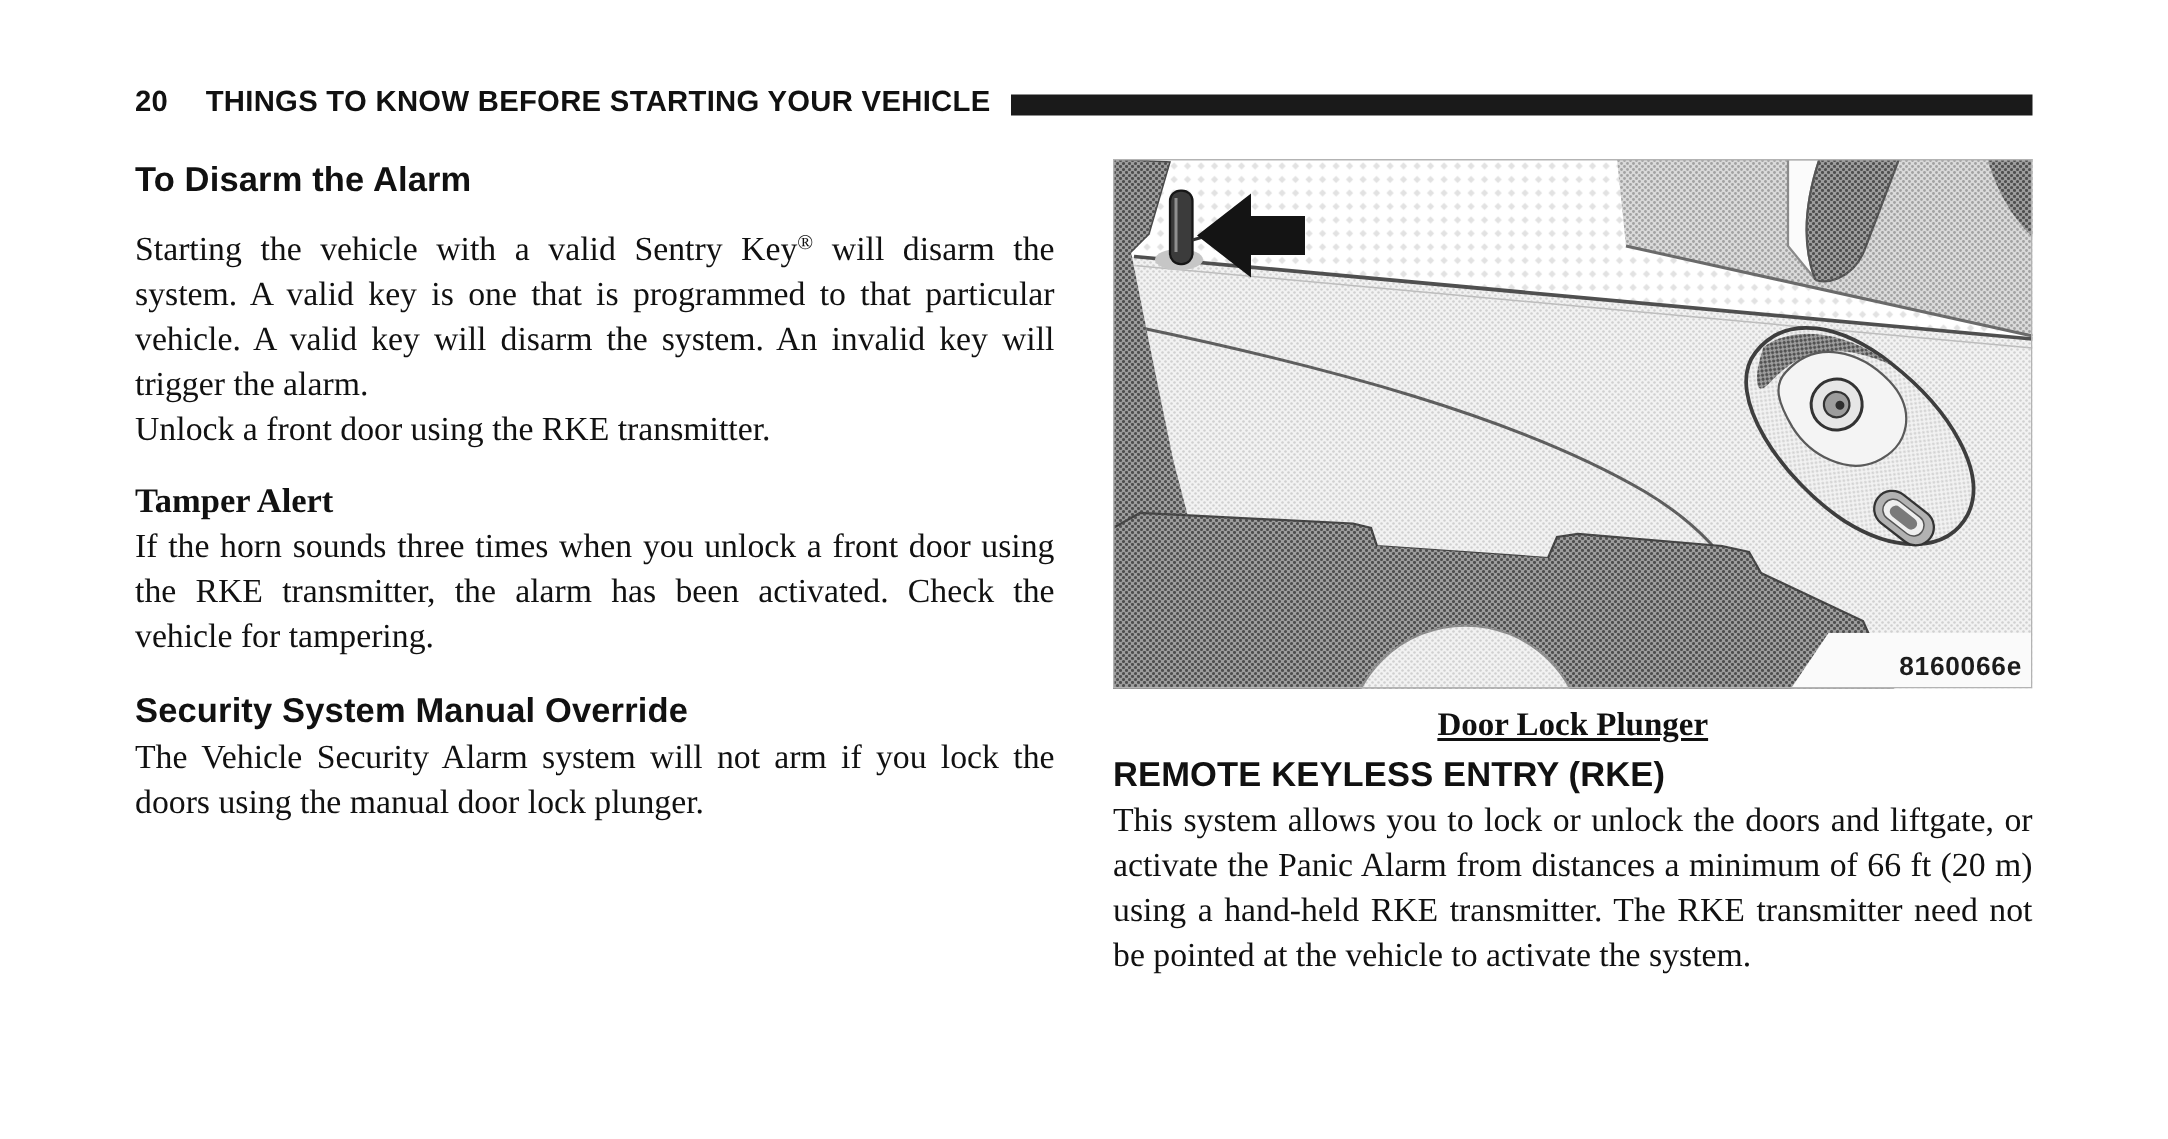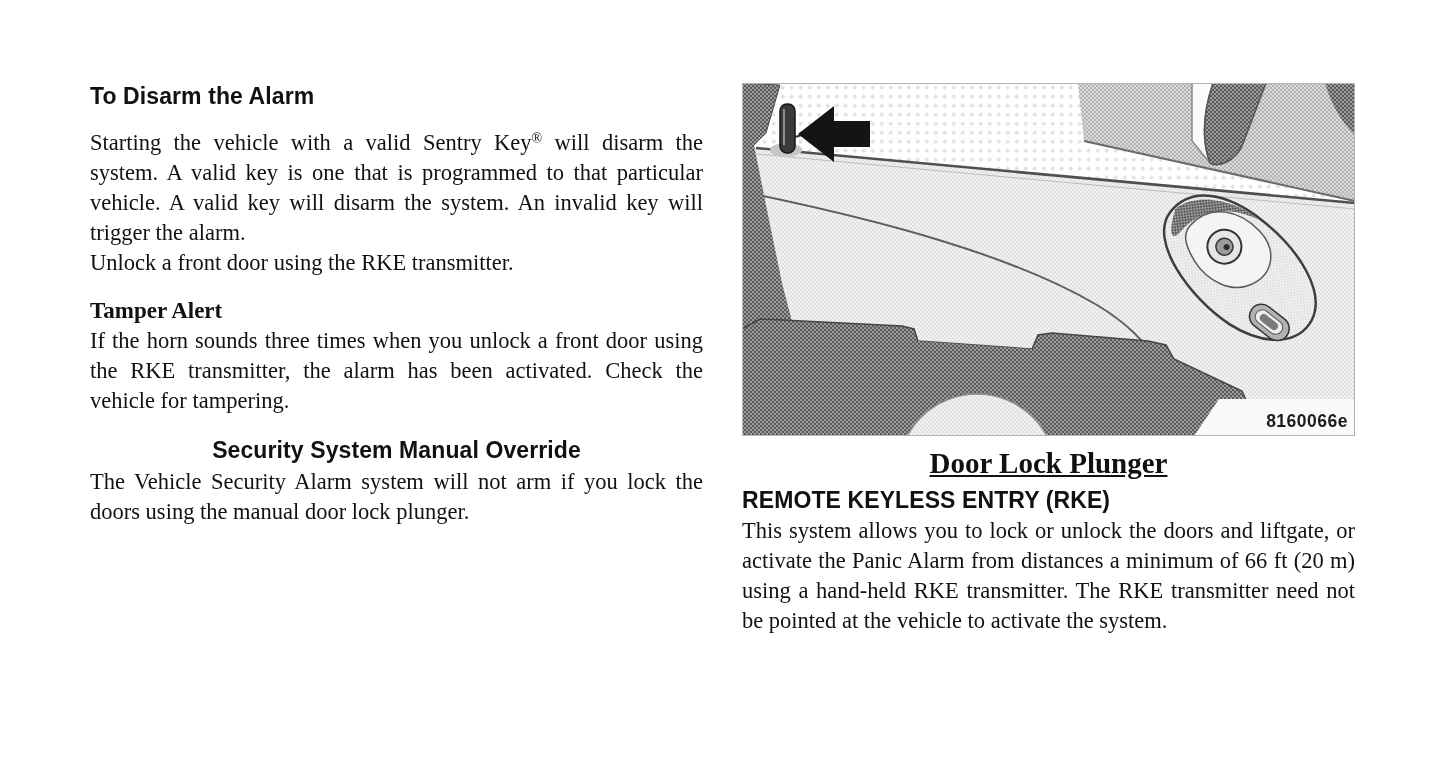--- a/index.html
+++ b/index.html
@@ -61,42 +61,47 @@
     margin: 0;
     text-align: justify;
   }
   p.body.no-just { text-align: left; }
   p.spaced { margin-top: 18px; }
   .reg-mark {
     font-size: 62%;
     vertical-align: 7px;
     line-height: 0;
   }
-  h2.override-head { margin-top: 21px; text-align: center; }
+  h2.override-head { margin-top: 21px; }
   
   .figure-frame {
     width: 613px;
     height: 353px;
     display: block;
   }
   .figure-caption {
     text-align: center;
     font-family: "Liberation Serif", serif;
     font-weight: bold;
-    font-size: 29px;
+    font-size: 22px;
     margin: 11px 0 0 0;
   }
   h2.rke-head { margin-top: 7px; margin-bottom: 2px; }
 </style>
 </head>
 <body>
 
 <div class="page">
   <div class="content">
 
+    <header class="running-head">
+      <span class="page-num">20</span>
+      <span class="head-title">THINGS TO KNOW BEFORE STARTING YOUR VEHICLE</span>
+      <span class="head-bar"></span>
+    </header>
 
     <main class="columns">
 
       <section class="col">
         <h2 class="sans-head">To Disarm the Alarm</h2>
         <p class="body spaced"><span>Starting the vehicle with a valid Sentry Key</span><span class="reg-mark">®</span><span> will disarm the system. A valid key is one that is programmed to that particular vehicle. A valid key will disarm the system. An invalid key will trigger the alarm.</span></p>
         <p class="body no-just">Unlock a front door using the RKE transmitter.</p>
 
         <h3 class="serif-head">Tamper Alert</h3>
         <p class="body">If the horn sounds three times when you unlock a front door using the RKE transmitter, the alarm has been activated. Check the vehicle for tampering.</p>

